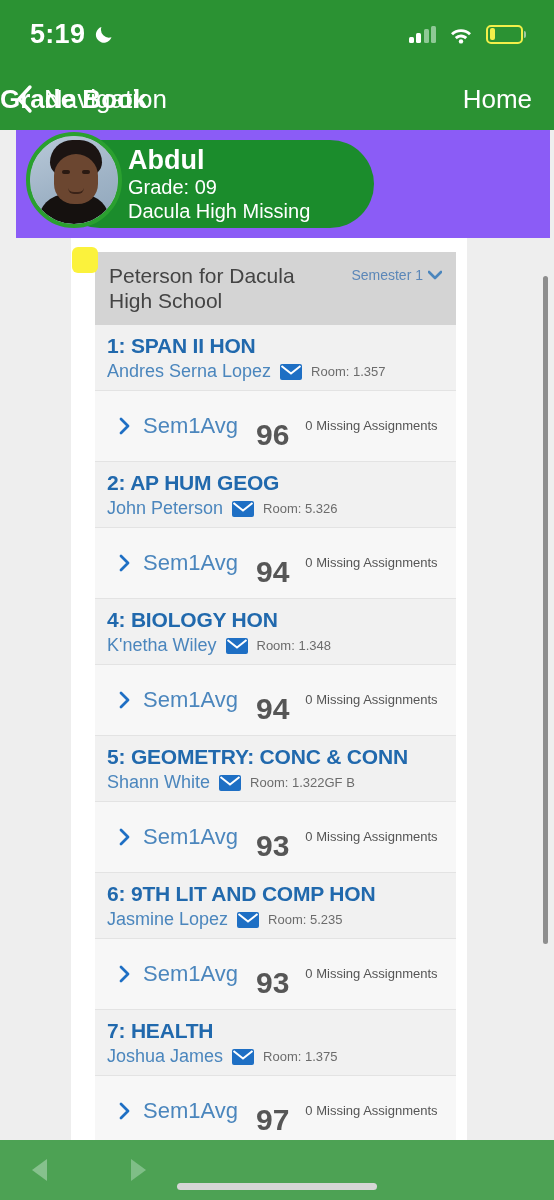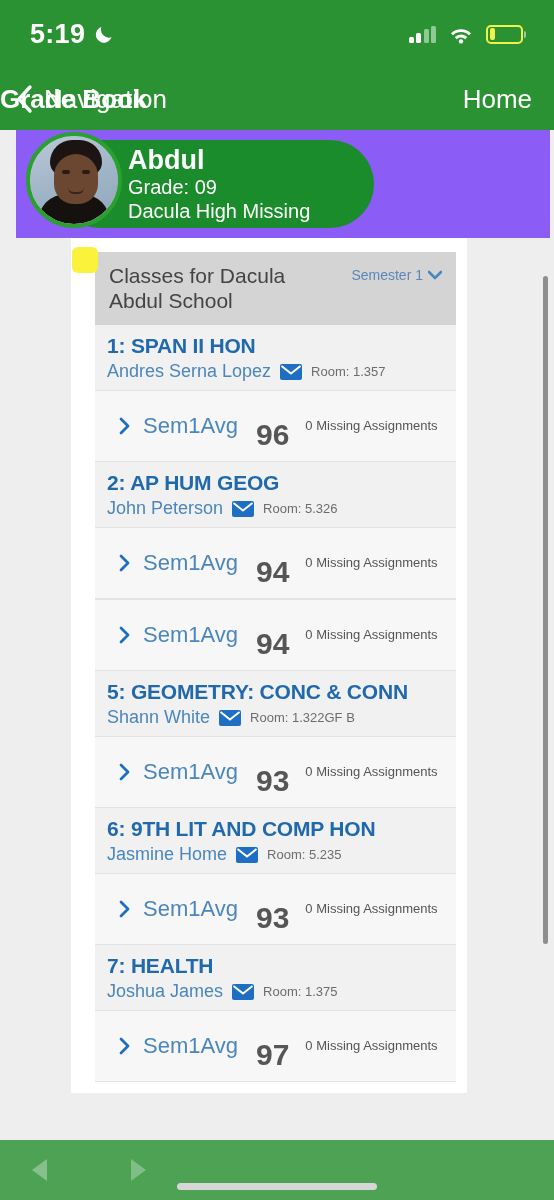--- a/index.html
+++ b/index.html
@@ -217,21 +217,21 @@
         <div class="smile"></div>
       </div>
     </div>
   </div>
 
   <div class="webview">
     <div class="yellow-chip"></div>
 
     <div class="card">
       <div class="classes-header">
-        <div class="classes-title">Classes for Dacula Abdul School</div>
+        <div class="classes-title">Peterson for Dacula High School</div>
         <div class="semester-select">
           <span>Semester 1</span>
           <span class="caret">
             <svg width="14" height="10" viewBox="0 0 14 10">
                 <path d="M1 2 L7 8 L13 2" stroke="#4b86bd" stroke-width="2.6" fill="none" stroke-linecap="round" stroke-linejoin="round"></path>
               </svg>
           </span>
         </div>
       </div>
 
@@ -283,20 +283,33 @@
                   <path d="M2 2 L9 9 L2 16" stroke="#1e6fc4" stroke-width="2.8" fill="none" stroke-linecap="round" stroke-linejoin="round"></path>
                 </svg>
             </span>
             <span class="avg-label">Sem1Avg</span>
             <span class="avg-score">94</span>
             <span class="missing">0 Missing Assignments</span>
           </div>
         </div>
 
         <div class="class-block">
+          <div class="class-info">
+            <div class="class-name">4: BIOLOGY HON</div>
+            <div class="class-meta">
+              <span class="teacher">K'netha Wiley</span>
+              <span class="mail-icon">
+                <svg width="22" height="16" viewBox="0 0 22 16">
+                    <rect x="0" y="0" width="22" height="16" rx="2" fill="#1e6fc4"></rect>
+                    <path d="M1.5 2 L11 9.5 L20.5 2" stroke="#fff" stroke-width="2" fill="none"></path>
+                  </svg>
+              </span>
+              <span class="room">Room: 1.348</span>
+            </div>
+          </div>
           <div class="avg-row">
             <span class="arrow-right">
               <svg width="12" height="18" viewBox="0 0 12 18">
                   <path d="M2 2 L9 9 L2 16" stroke="#1e6fc4" stroke-width="2.8" fill="none" stroke-linecap="round" stroke-linejoin="round"></path>
                 </svg>
             </span>
             <span class="avg-label">Sem1Avg</span>
             <span class="avg-score">94</span>
             <span class="missing">0 Missing Assignments</span>
           </div>
@@ -325,21 +338,21 @@
             <span class="avg-label">Sem1Avg</span>
             <span class="avg-score">93</span>
             <span class="missing">0 Missing Assignments</span>
           </div>
         </div>
 
         <div class="class-block">
           <div class="class-info">
             <div class="class-name">6: 9TH LIT AND COMP HON</div>
             <div class="class-meta">
-              <span class="teacher">Jasmine Home</span>
+              <span class="teacher">Jasmine Lopez</span>
               <span class="mail-icon">
                 <svg width="22" height="16" viewBox="0 0 22 16">
                     <rect x="0" y="0" width="22" height="16" rx="2" fill="#1e6fc4"></rect>
                     <path d="M1.5 2 L11 9.5 L20.5 2" stroke="#fff" stroke-width="2" fill="none"></path>
                   </svg>
               </span>
               <span class="room">Room: 5.235</span>
             </div>
           </div>
           <div class="avg-row">

